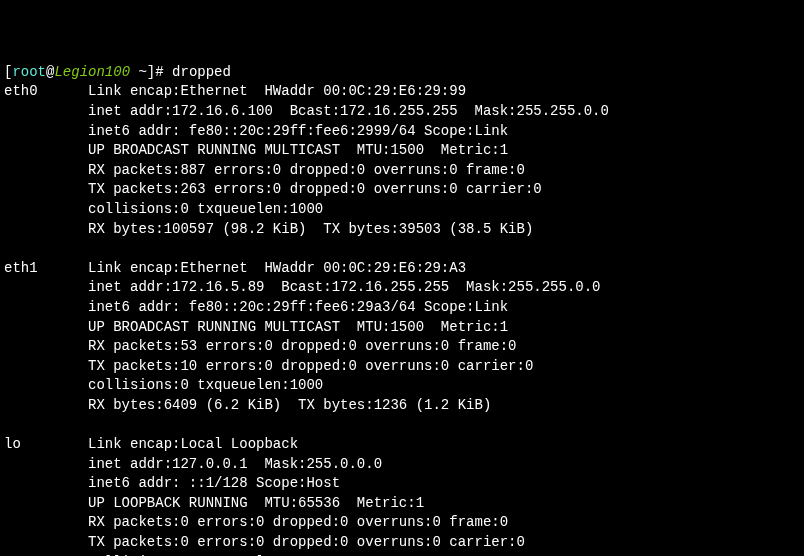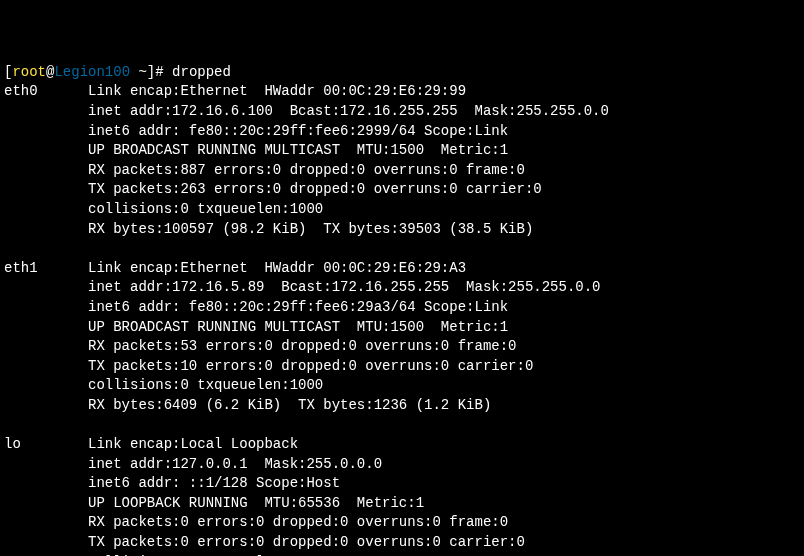--- a/index.html
+++ b/index.html
@@ -10,23 +10,23 @@
       font-size: 14px;
       line-height: 1.4;
       padding: 4px;
       white-space: pre;
       width: 804px;
       height: 556px;
       overflow: hidden;
     }
     .prompt-line { display: inline; }
     .bracket { color: #fff; }
-    .user { color: #fde047; }
+    .user { color: #5eead4; }
     .at { color: #fff; }
-    .host { color: #0369a1; }
+    .host { color: #84cc16; font-style: italic; }
     .path { color: #fff; }
     .hash { color: #fff; }
     .cmd { color: #fff; }
     .output { color: #fff; }
   </style>
 </head>
 <body>
 
 
 <div><span class="prompt-line"><span class="bracket">[</span><span class="user">root</span><span class="at">@</span><span class="host">Legion100</span><span class="path"> ~</span><span class="bracket">]</span><span class="hash"># </span><span class="cmd">dropped</span></span>

